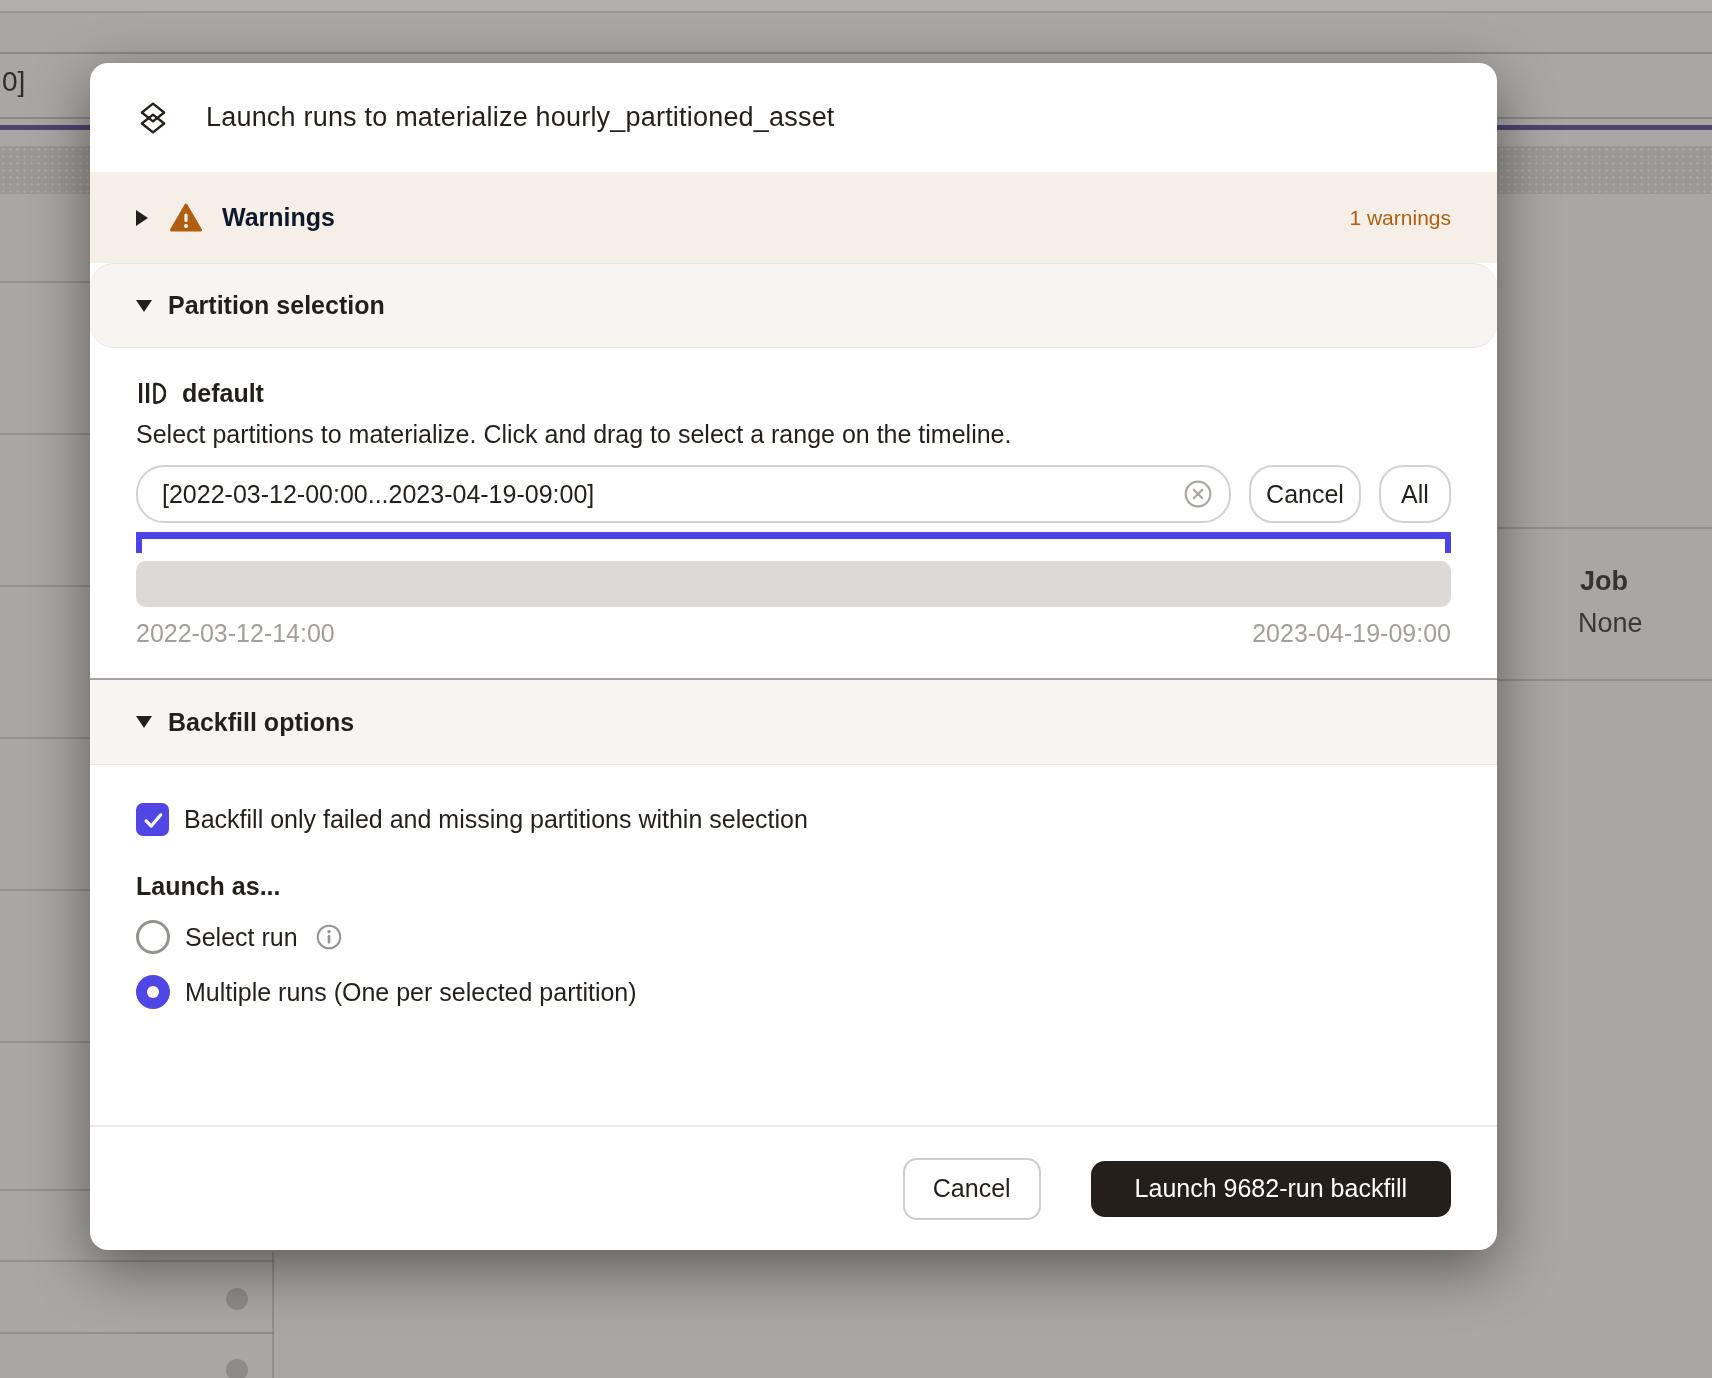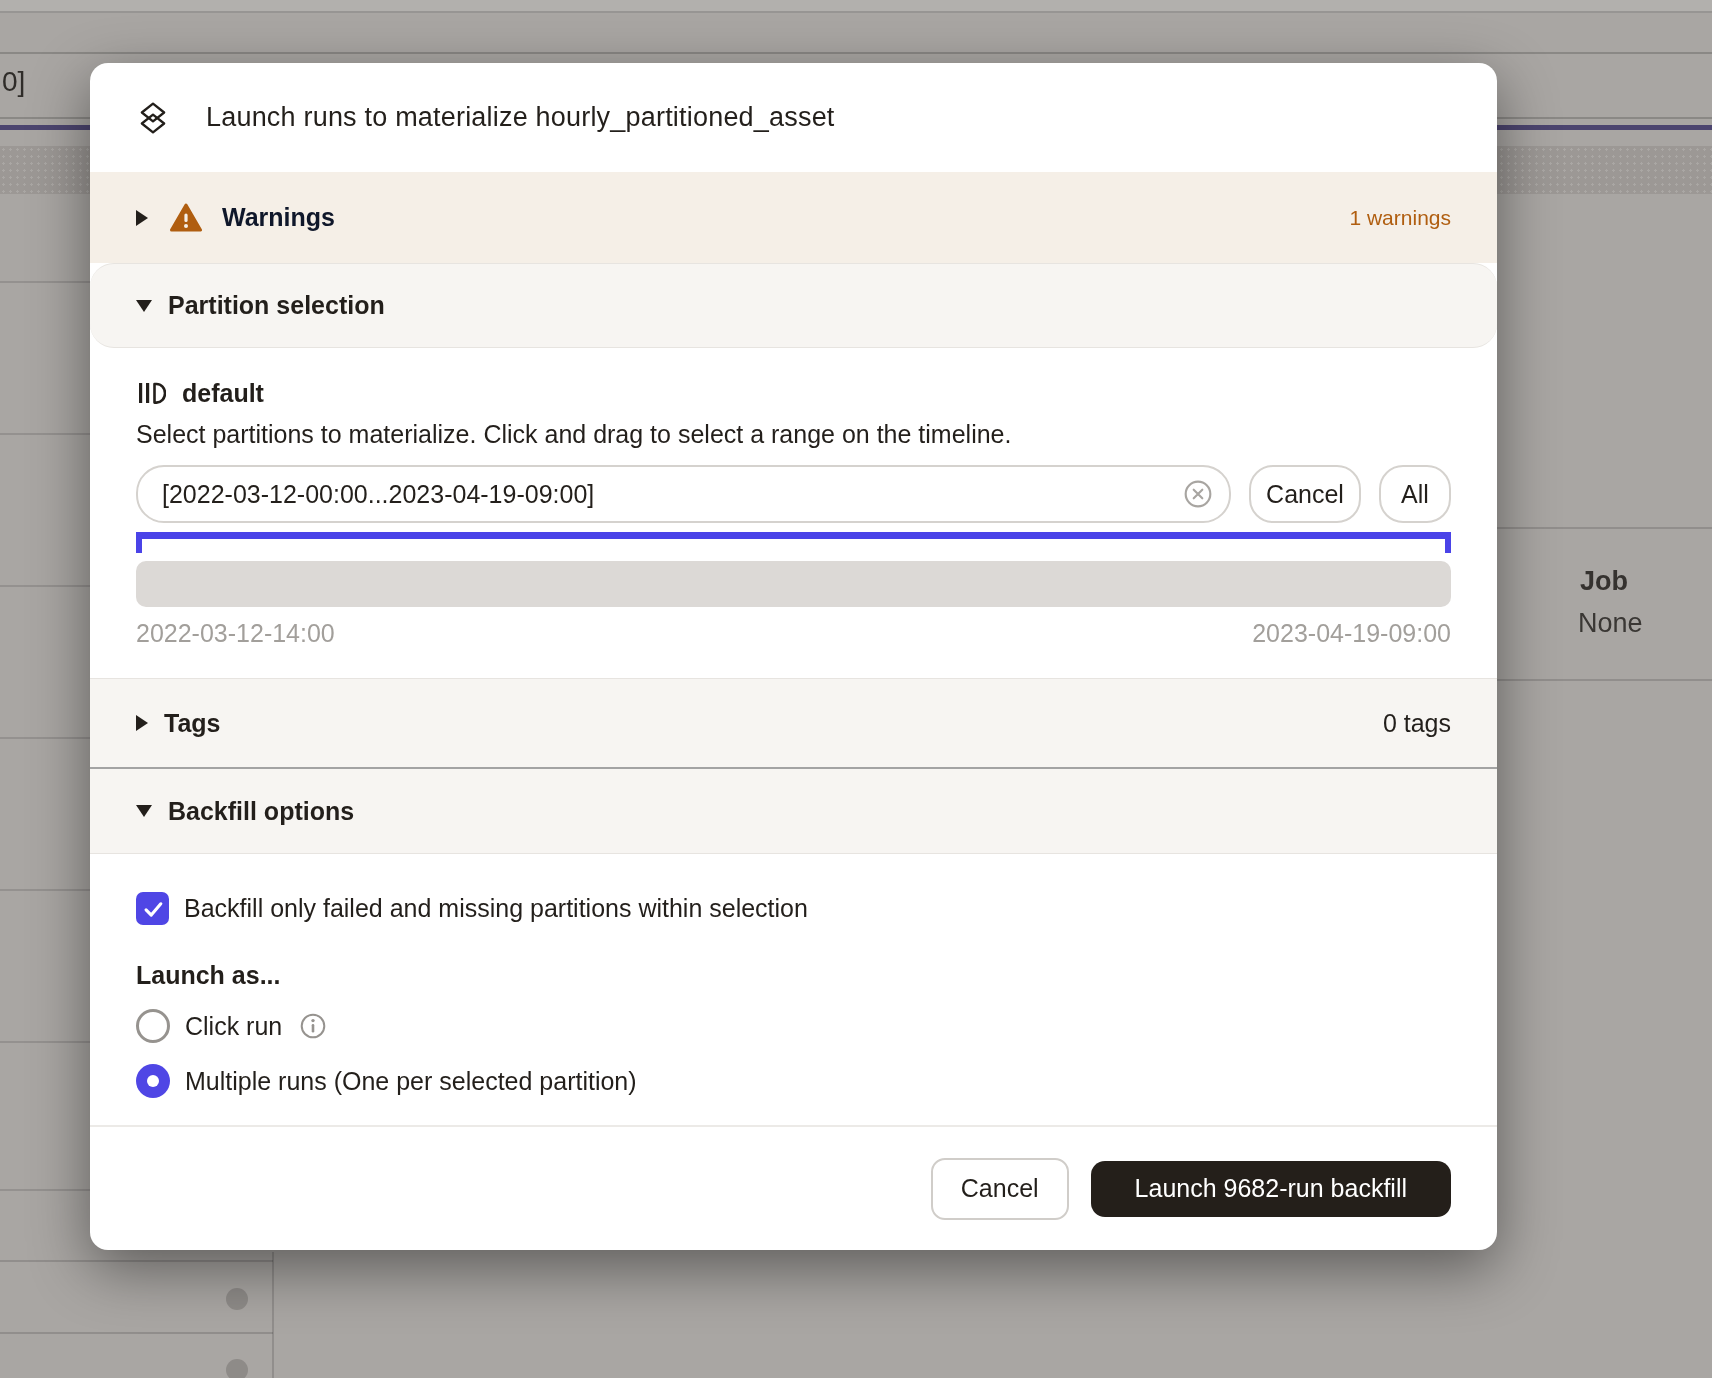--- a/index.html
+++ b/index.html
@@ -103,21 +103,21 @@
   .radio-label { font-size:25px; }
   .info-icon { margin-left:2px; display:flex; cursor:pointer; }
 
   .modal-footer { height:125px; border-top:2px solid #eceae7; display:flex; align-items:center; justify-content:flex-end; gap:22px; padding:0 46px; }
   .btn-cancel {
     height:62px; padding:0 28px; border:2px solid #d0cdc9; border-radius:14px; background:#fff;
     font-size:25px; color:#231f1b; font-family:"Liberation Sans","DejaVu Sans",sans-serif; cursor:pointer;
   }
   .btn-launch {
     height:56px; padding:0 44px; border:none; border-radius:14px; background:#241f1a;
-    font-size:25px; color:#ffffff; font-family:"Liberation Sans","DejaVu Sans",sans-serif; cursor:pointer;
+    font-size:25px; color:#ffffff; font-family:"Liberation Sans","DejaVu Sans",sans-serif; cursor:pointer;margin-left:28px;
   }
 </style>
 </head>
 <body>
 
 <div class="bg-el bg-strip-top"></div>
 <div class="bg-el bg-line bg-line-1"></div>
 <div class="bg-el bg-partial-text">0]</div>
 <div class="bg-el bg-line bg-line-2"></div>
 <div class="bg-el bg-purple-line"></div>
@@ -205,27 +205,20 @@
 
     <div class="timeline-track"></div>
     <div class="health-bar"></div>
 
     <div class="dates-row">
       <span>2022-03-12-14:00</span>
       <span>2023-04-19-09:00</span>
     </div>
   </div>
 
-  <div class="row-collapsible section-header tags-row">
-    <div class="row-left">
-      <span class="caret-right"></span>
-      <span class="tags-label">Tags</span>
-    </div>
-    <span class="tags-count">0 tags</span>
-  </div>
 
   <div class="row-collapsible section-header bf-header">
     <div class="row-left">
       <span class="caret-down"></span>
       <span class="hdr-label">Backfill options</span>
     </div>
   </div>
 
   <div class="bf-body">
     <div class="checkbox-row">
@@ -234,21 +227,21 @@
           <polyline points="7,16 13,22 24,9" fill="none" stroke="#ffffff" stroke-width="3.6" stroke-linecap="round" stroke-linejoin="round"></polyline>
         </svg>
       </span>
       <span class="check-label">Backfill only failed and missing partitions within selection</span>
     </div>
 
     <div class="launch-as">Launch as...</div>
 
     <div class="radio-row">
       <span class="radio off"></span>
-      <span class="radio-label">Click run</span>
+      <span class="radio-label">Select run</span>
       <span class="info-icon">
         <svg width="28" height="28" viewBox="0 0 28 28" fill="none">
           <circle cx="14" cy="14" r="11.3" stroke="#96938f" stroke-width="2"></circle>
           <circle cx="14" cy="8.6" r="1.7" fill="#96938f"></circle>
           <rect x="12.7" y="12" width="2.6" height="8.5" rx="1.3" fill="#96938f"></rect>
         </svg>
       </span>
     </div>
 
     <div class="radio-row">

